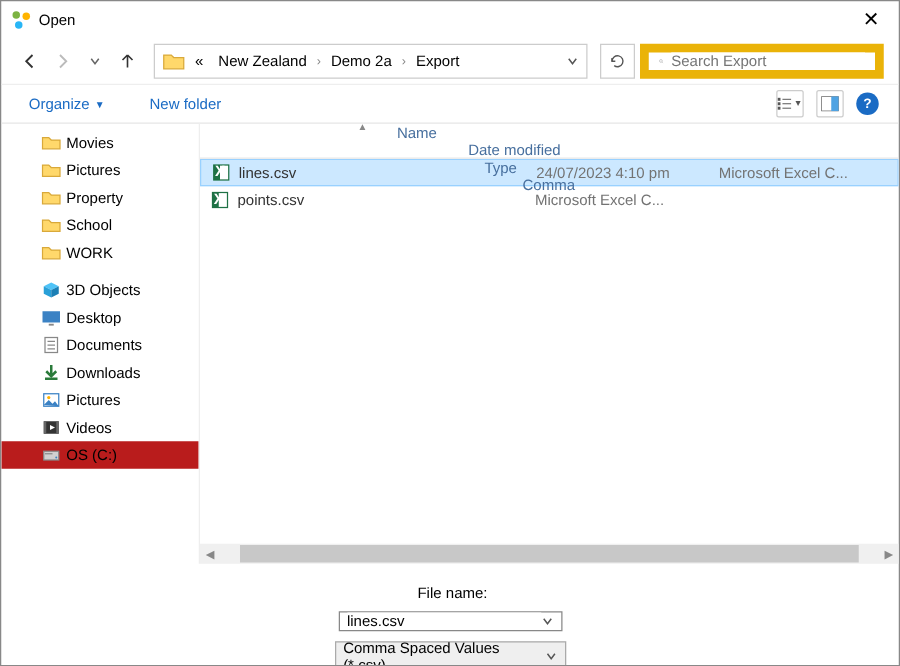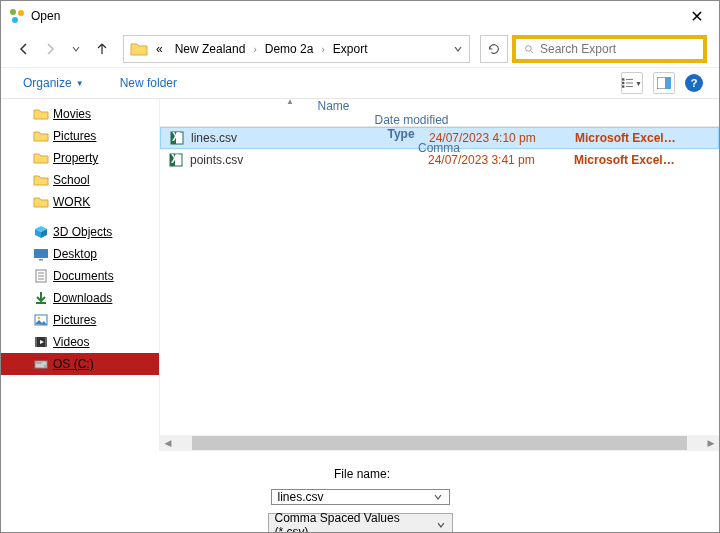--- a/index.html
+++ b/index.html
@@ -10,50 +10,50 @@
 .titlebar .close { width: 44px; height: 30px; display: flex; align-items: center; justify-content: center; font-size: 16px; }
 .navbar { height: 36px; display: flex; align-items: center; padding: 0 12px; gap: 4px; }
 .nav-btn { width: 22px; height: 22px; display: flex; align-items: center; justify-content: center; color: #666; }
 .nav-btn.enabled { color: #333; }
 .addr { flex: 1; height: 28px; border: 1px solid #ccc; display: flex; align-items: center; padding: 0 6px; gap: 4px; margin: 0 6px; }
 .addr .folder-icon { width: 18px; height: 18px; }
 .addr .crumb { padding: 2px 4px; }
 .addr .sep { color: #888; font-size: 10px; }
 .addr .dd { margin-left: auto; color: #555; }
 .refresh { width: 28px; height: 28px; border: 1px solid #ccc; display: flex; align-items: center; justify-content: center; }
-.searchbox { width: 195px; height: 28px; border: 4px solid #eab308; display: flex; align-items: center; padding: 0 8px; gap: 6px; color: #888; }
+.searchbox { width: 195px; height: 28px; border: 7px solid #eab308; display: flex; align-items: center; padding: 0 8px; gap: 6px; color: #888; }
 .searchbox input { border: none; outline: none; flex: 1; color: #333; }
 .toolbar { height: 32px; display: flex; align-items: center; padding: 0 16px; border-top: 1px solid #eee; border-bottom: 1px solid #e6e6e6; }
 .tool-link { color: #1a6bc4; padding: 4px 6px; display: flex; align-items: center; gap: 4px; }
 .tool-link .caret { font-size: 8px; }
 .toolbar-right { margin-left: auto; display: flex; gap: 10px; align-items: center; }
 .view-btn { width: 22px; height: 22px; display: flex; align-items: center; justify-content: center; border: 1px solid #ccc; border-radius: 2px; }
 .help-btn { width: 18px; height: 18px; border-radius: 50%; background: #1a6bc4; color: #fff; display: flex; align-items: center; justify-content: center; font-weight: bold; font-size: 11px; }
 .main { display: flex; height: 352px; }
 .tree { width: 158px; overflow-y: auto; padding: 4px 0; }
 .tree::-webkit-scrollbar { width: 16px; }
 .tree::-webkit-scrollbar-track { background: #f0f0f0; }
 .tree::-webkit-scrollbar-thumb { background: #c2c2c2; }
-.tree-item { display: flex; align-items: center; padding: 2px 4px 2px 24px; height: 22px; gap: 4px; text-decoration: underline; }
+.tree-item { display: flex; align-items: center; padding: 2px 4px 2px 24px; height: 22px; gap: 4px; }
 .tree-item.l2 { padding-left: 32px; }
 .tree-item.selected { background: #b91c1c; }
 .tree-item .ticon { width: 16px; height: 16px; flex-shrink: 0; }
 .filearea { flex: 1; display: flex; flex-direction: column; border-left: 1px solid #eee; }
 .filehdr { display: flex; height: 28px; border-bottom: 1px solid #e8e8e8; color: #476f9e; align-items: center; flex-direction: column; }
 .filehdr .col { padding: 0 8px; display: flex; align-items: center; height: 100%; border-right: 1px solid transparent; }
 .col-name { width: 260px; }
 .col-date { width: 146px; }
-.col-type { width: 120px; font-weight: bold; }
+.col-type { width: 120px; }
 .col-size { flex: 1; }
 .sort-ind { width: 100%; text-align: center; font-size: 8px; color: #888; position: absolute; top: -2px; }
 .filelist { flex: 1; overflow: auto; }
 .filerow { display: flex; height: 22px; align-items: center; }
 .filerow.selected { background: #cce8ff; border: 1px solid #99d1ff; }
 .filerow .cell { padding: 0 8px; overflow: hidden; white-space: nowrap; text-overflow: ellipsis; color: #333; }
-.filerow .cell.dim { color: #c2410c; }
+.filerow .cell.dim { color: #737373; }
 .filerow .fname { display: flex; align-items: center; gap: 6px; }
 .ficon-csv { width: 16px; height: 16px; }
 .hscroll { height: 16px; background: #f0f0f0; display: flex; align-items: center; }
 .hscroll .thumb { background: #c8c8c8; height: 14px; flex: 1; margin: 0 16px; }
 .bottom { padding: 16px 20px 14px; }
 .fn-row { display: flex; align-items: center; gap: 8px; margin-bottom: 14px; flex-direction: column; }
 .fn-label { width: 60px; text-align: right; }
 .fn-input { flex: 1; height: 23px; border: 1px solid #888; padding: 0 6px; display: flex; align-items: center; justify-content: space-between; }
 .fn-input input { border: none; outline: none; flex: 1; }
 .filetype { width: 185px; height: 23px; border: 1px solid #aaa; background: #efefef; display: flex; align-items: center; padding: 0 6px; }
@@ -304,21 +304,20 @@
           <div class="cell col-name fname">
             <span class="ficon-csv">
               <svg width="16" height="16" viewBox="0 0 16 16">
                 <rect x="2" y="2" width="12" height="12" fill="#fff" stroke="#1e7145"></rect>
                 <rect x="2" y="2" width="5" height="12" fill="#1e7145"></rect>
                 <text x="3" y="11" font-size="6" fill="#fff" font-weight="bold">X</text>
               </svg>
             </span>
             <span>points.csv</span>
           </div>
-          <div class="cell col-date dim">24/07/2023 3:41 pm</div>
           <div class="cell col-type dim">Microsoft Excel C...</div>
           <div class="cell col-size"></div>
         </div>
       </div>
     <div class="hscroll">
       <span style="width:16px;text-align:center;color:#888;font-size:9px">◀</span>
       <div class="thumb"></div>
       <span style="width:16px;text-align:center;color:#888;font-size:9px">▶</span>
     </div>
   </div>

